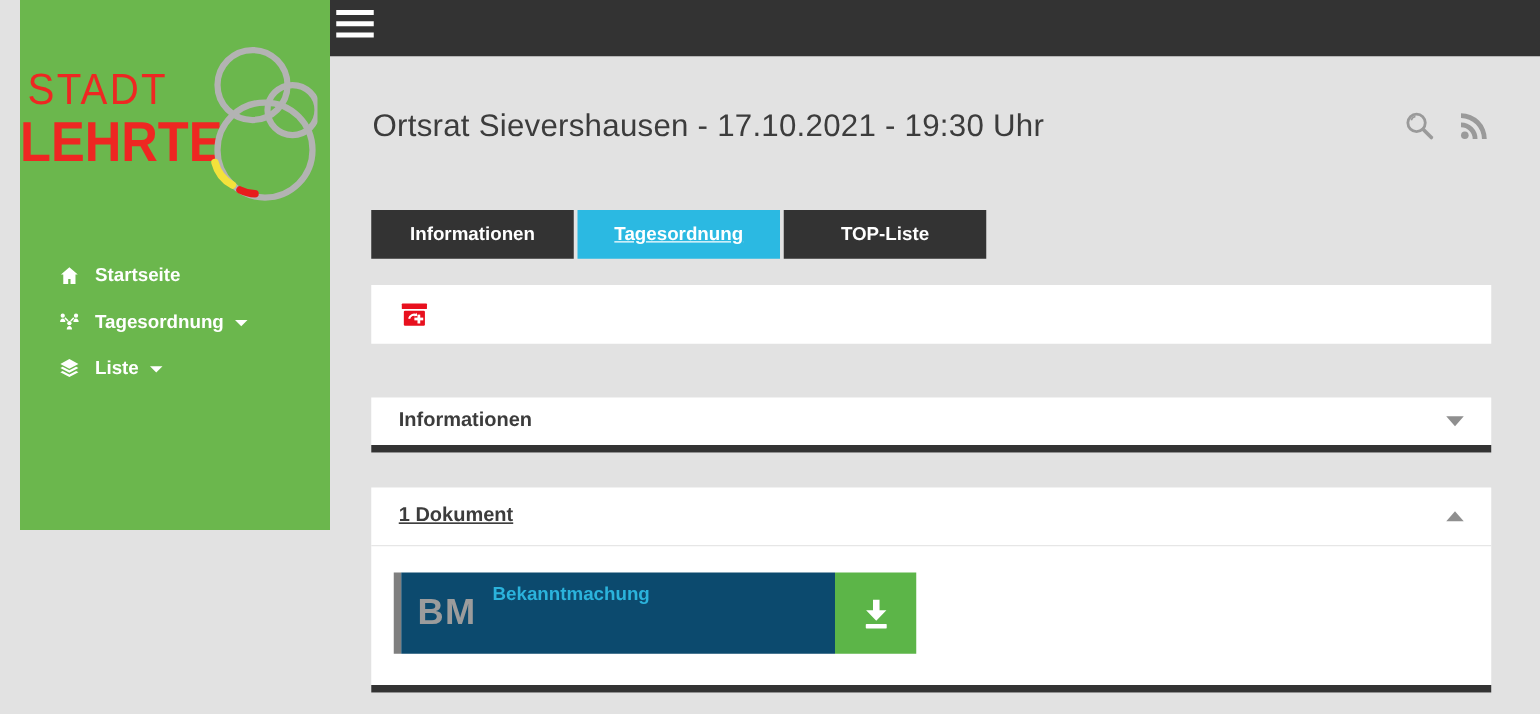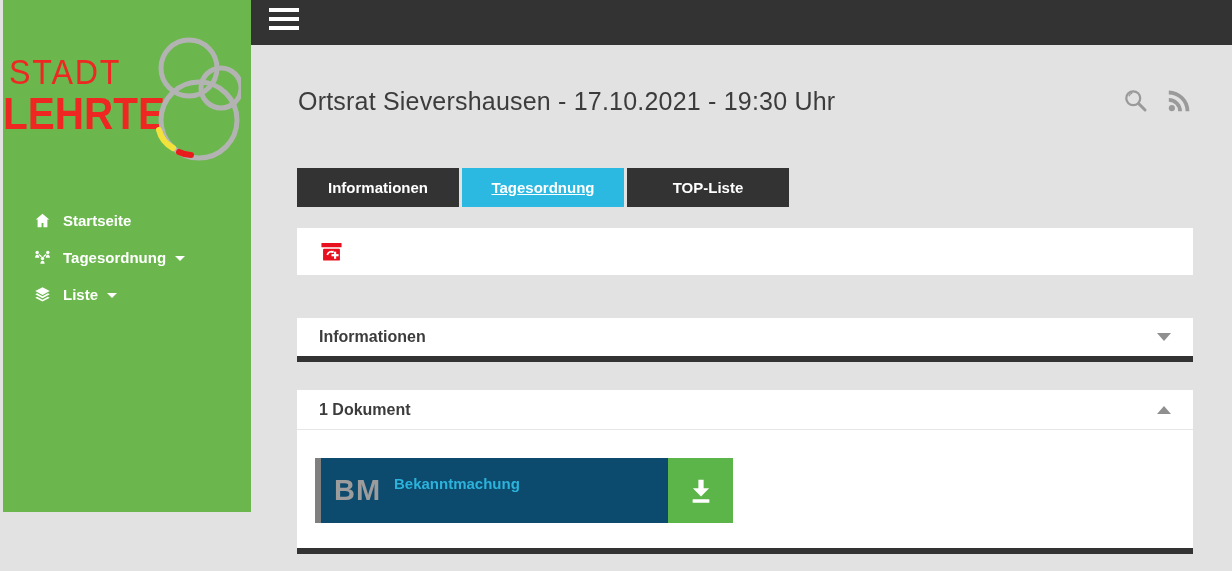--- a/index.html
+++ b/index.html
@@ -6,21 +6,21 @@
   html,body { width:1232px; height:571px; }
   body {
     font-family: "Liberation Sans", "DejaVu Sans", sans-serif;
     background:#e2e2e2;
     overflow:hidden;
   }
   .app { position:relative; width:1232px; height:571px; background:#e2e2e2; overflow:hidden; }
 
   
   .sidebar {
-    position:absolute; left:3px; top:0; width:248px; height:512px;
+    position:absolute; left:16px; top:0; width:248px; height:424px;
     background:#6bb74d; z-index:2;
   }
   .logo { position:relative; height:170px; }
   .logo-stadt {
     position:absolute; left:6px; top:52px;
     font-size:35px; font-weight:400; letter-spacing:2px;
     color:#ee2722; transform:scaleX(0.92); transform-origin:left center;
   }
   .logo-lehrte {
     position:absolute; left:0px; top:88px;
@@ -85,31 +85,31 @@
     border-left:7px solid transparent; border-right:7px solid transparent;
     border-top:8px solid #8f8f8f;
   }
   .tri-up {
     width:0; height:0;
     border-left:7px solid transparent; border-right:7px solid transparent;
     border-bottom:8px solid #8f8f8f;
   }
 
   .card-docs { top:345px; height:164px; border-bottom:6px solid #333333; }
-  .card-docs .sec-header { height:40px; border-bottom:1px solid #e6e6e6; }
+  .card-docs .sec-header { height:47px; border-bottom:1px solid #e6e6e6;text-decoration:underline; }
 
   .doc-item { position:absolute; left:18px; top:68px; height:65px; display:flex; }
   .doc-bar { width:6px; height:65px; background:#7f7f7f; }
   .doc-body { position:relative; width:347px; height:65px; background:#0c4a6e; }
   .doc-abbr {
     position:absolute; left:13px; top:0; line-height:65px;
     font-size:29px; font-weight:700; color:#9c9c9c; letter-spacing:1px;
   }
   .doc-link {
-    position:absolute; left:73px; top:17px;
+    position:absolute; left:73px; top:9px;
     font-size:15px; font-weight:700; color:#2bb3dc;
     text-decoration:none; cursor:pointer;
   }
   .doc-download {
     width:65px; height:65px; background:#5cb548; border:none;
     display:flex; align-items:center; justify-content:center; cursor:pointer;
   }
 </style>
 </head>
 <body>

